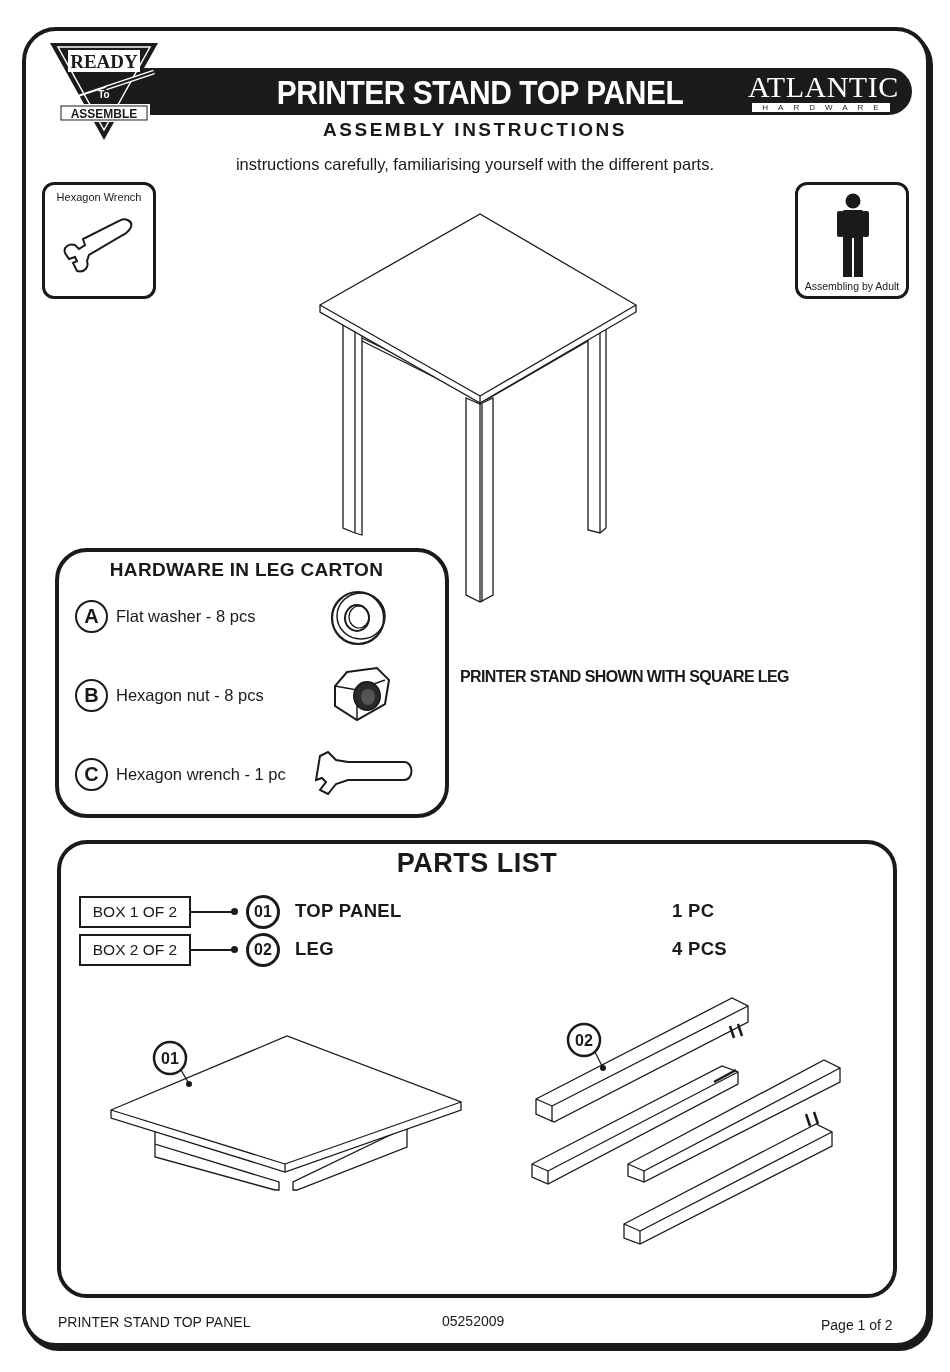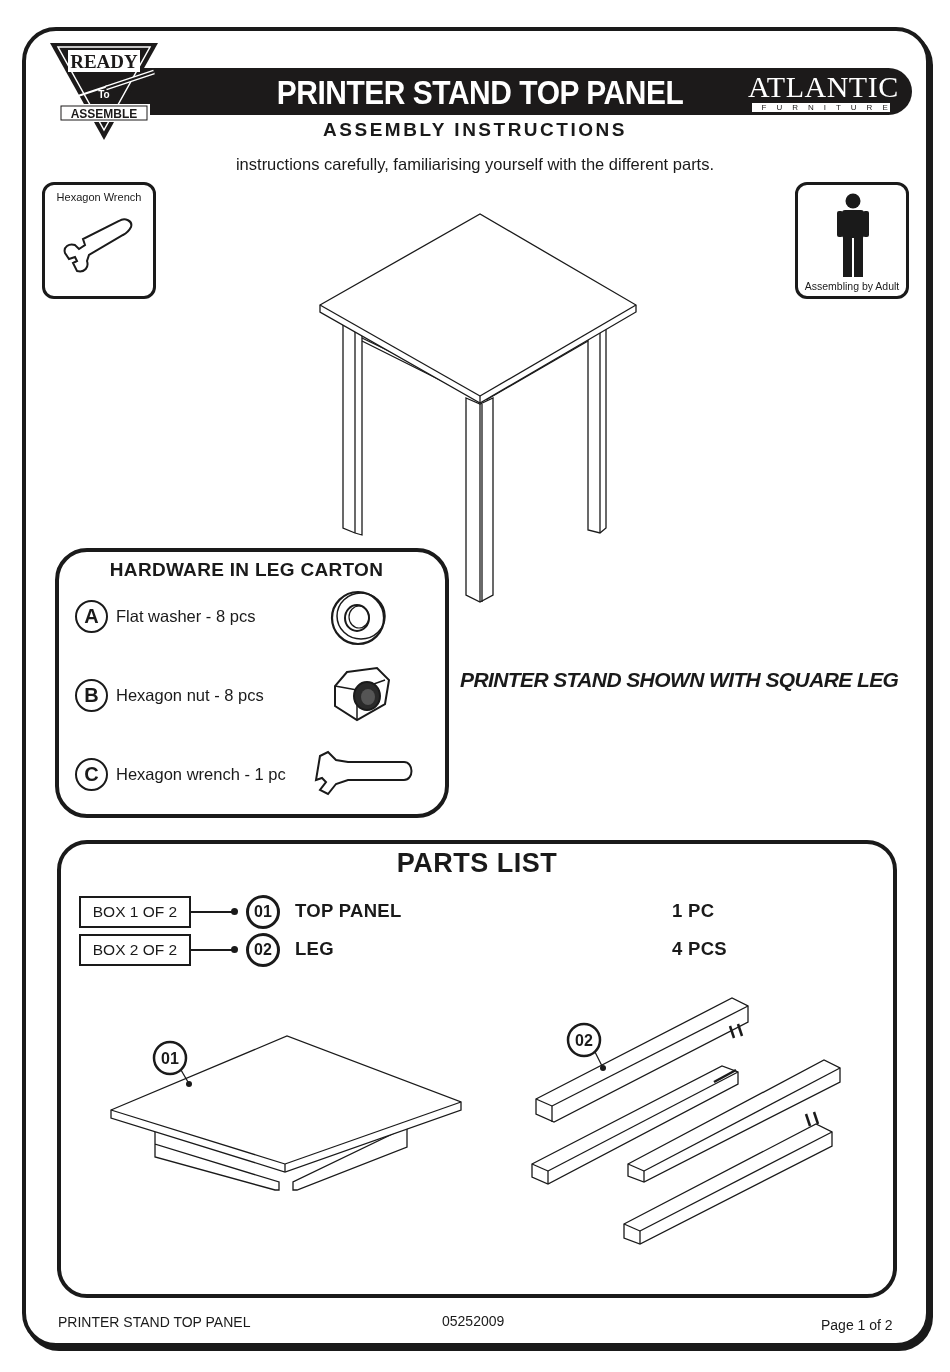--- a/index.html
+++ b/index.html
@@ -13,42 +13,42 @@
   .logo { position:absolute; left:48px; top:42px; }
   .subtitle { position:absolute; left:0; width:950px; top:119px; text-align:center; font-weight:bold; font-size:19px; letter-spacing:2.5px; }
   .intro { position:absolute; left:180px; width:590px; top:152px; text-align:center; font-size:16.5px; line-height:24px; }
   .icon-card { position:absolute; border:3px solid #1a1a1a; border-radius:12px; background:#fff; }
   .icon-card .cap { position:absolute; left:0; right:0; text-align:center; font-size:11px; }
   .hardware { position:absolute; left:55px; top:548px; width:386px; height:262px; border:4px solid #1a1a1a; border-radius:32px; }
   .hw-title { position:absolute; left:0; right:11px; top:7px; text-align:center; font-weight:bold; font-size:19px; letter-spacing:0.3px; }
   .hw-row { position:absolute; left:16px; height:36px; display:flex; align-items:center; }
   .letter { width:29px; height:29px; border:2.5px solid #1a1a1a; border-radius:50%; display:flex; align-items:center; justify-content:center; font-weight:bold; font-size:20px; }
   .hw-label { margin-left:8px; font-size:16.5px; }
-  .stand-caption { position:absolute; left:460px; top:668px; font-weight:bold; font-size:21px; letter-spacing:-0.6px;font-style:italic; }
+  .stand-caption { position:absolute; left:460px; top:668px; font-weight:bold; font-size:16px; letter-spacing:-0.6px; }
   .parts { position:absolute; left:57px; top:840px; width:832px; height:450px; border:4px solid #1a1a1a; border-radius:30px; }
   .parts-title { position:absolute; left:0; right:0; top:4px; text-align:center; font-weight:bold; font-size:27px; letter-spacing:0.5px; }
   .box-pill { position:absolute; left:18px; width:108px; height:28px; border:2px solid #1a1a1a; border-radius:0; font-size:15.5px; display:flex; align-items:center; justify-content:center; }
   .connector { position:absolute; left:130px; height:2px; width:44px; background:#1a1a1a; }
   .connector::after { content:""; position:absolute; right:-3px; top:-3px; width:7px; height:7px; border-radius:50%; background:#1a1a1a; }
   .num-badge { position:absolute; left:185px; width:28px; height:28px; border:3px solid #1a1a1a; border-radius:50%; display:flex; align-items:center; justify-content:center; font-weight:bold; font-size:16px; }
   .part-name { position:absolute; left:234px; font-weight:bold; font-size:18.5px; letter-spacing:0.3px; }
   .part-qty { position:absolute; left:585px; font-weight:bold; font-size:18.5px; letter-spacing:0.3px;margin-left:26px; }
   .footer { position:absolute; font-size:14px; }
   svg { display:block; }
 </style>
 </head>
 <body>
 
 <div class="frame"></div>
 
 <div class="title-bar"></div>
 <div class="title-text">PRINTER STAND TOP PANEL</div>
 <div class="brand">
   <div class="brand-main">ATLANTIC</div>
-  <span class="brand-sub">FURNITURE</span>
+  <span class="brand-sub">HARDWARE</span>
 </div>
 
 <div class="logo">
   <svg width="112" height="100" viewBox="0 0 112 100">
     <polygon points="2,1 110,1 56,98" fill="#1c1a1a"></polygon>
     <polygon points="10,5 102,5 56,88" fill="none" stroke="#fff" stroke-width="1.5"></polygon>
     <rect x="20" y="8" width="72" height="22" fill="#fff"></rect>
     <text x="56" y="26" text-anchor="middle" font-family="Liberation Serif, serif" font-weight="bold" font-size="19" fill="#1c1a1a">READY</text>
     <text x="56" y="56" text-anchor="middle" font-family="Liberation Sans, sans-serif" font-weight="bold" font-size="10" fill="#fff">To</text>
     <rect x="10" y="62" width="92" height="18" fill="#fff"></rect>

